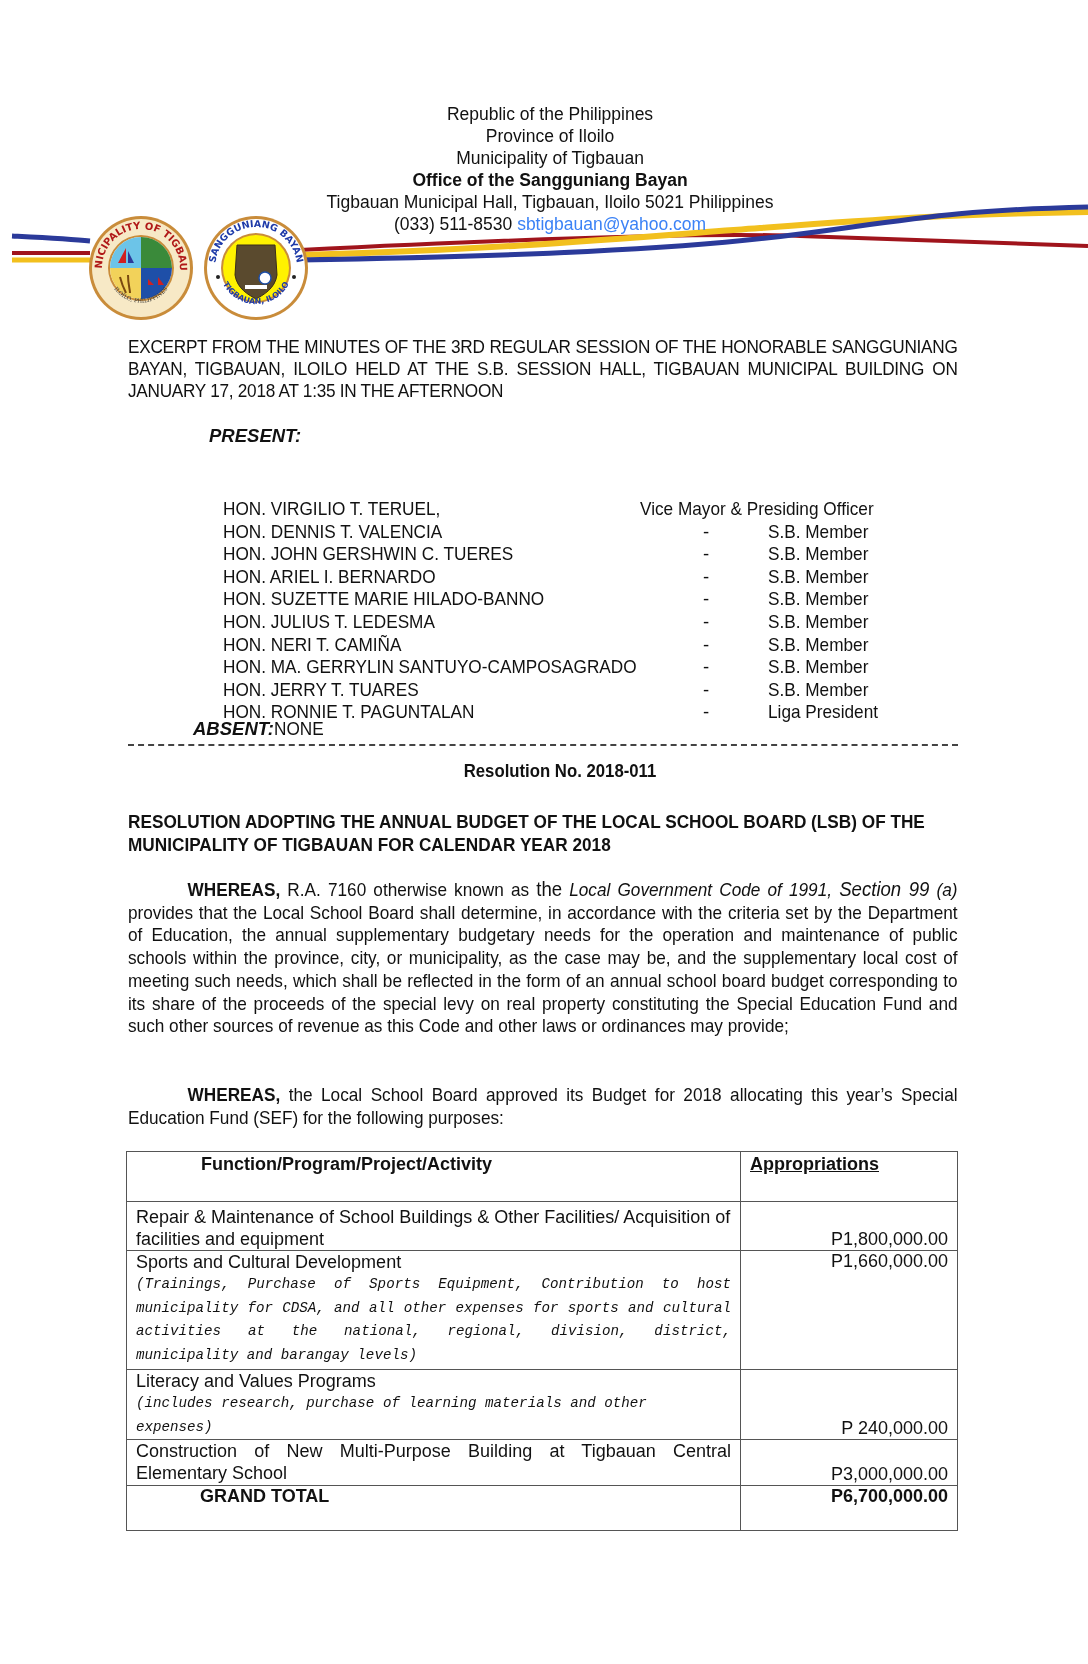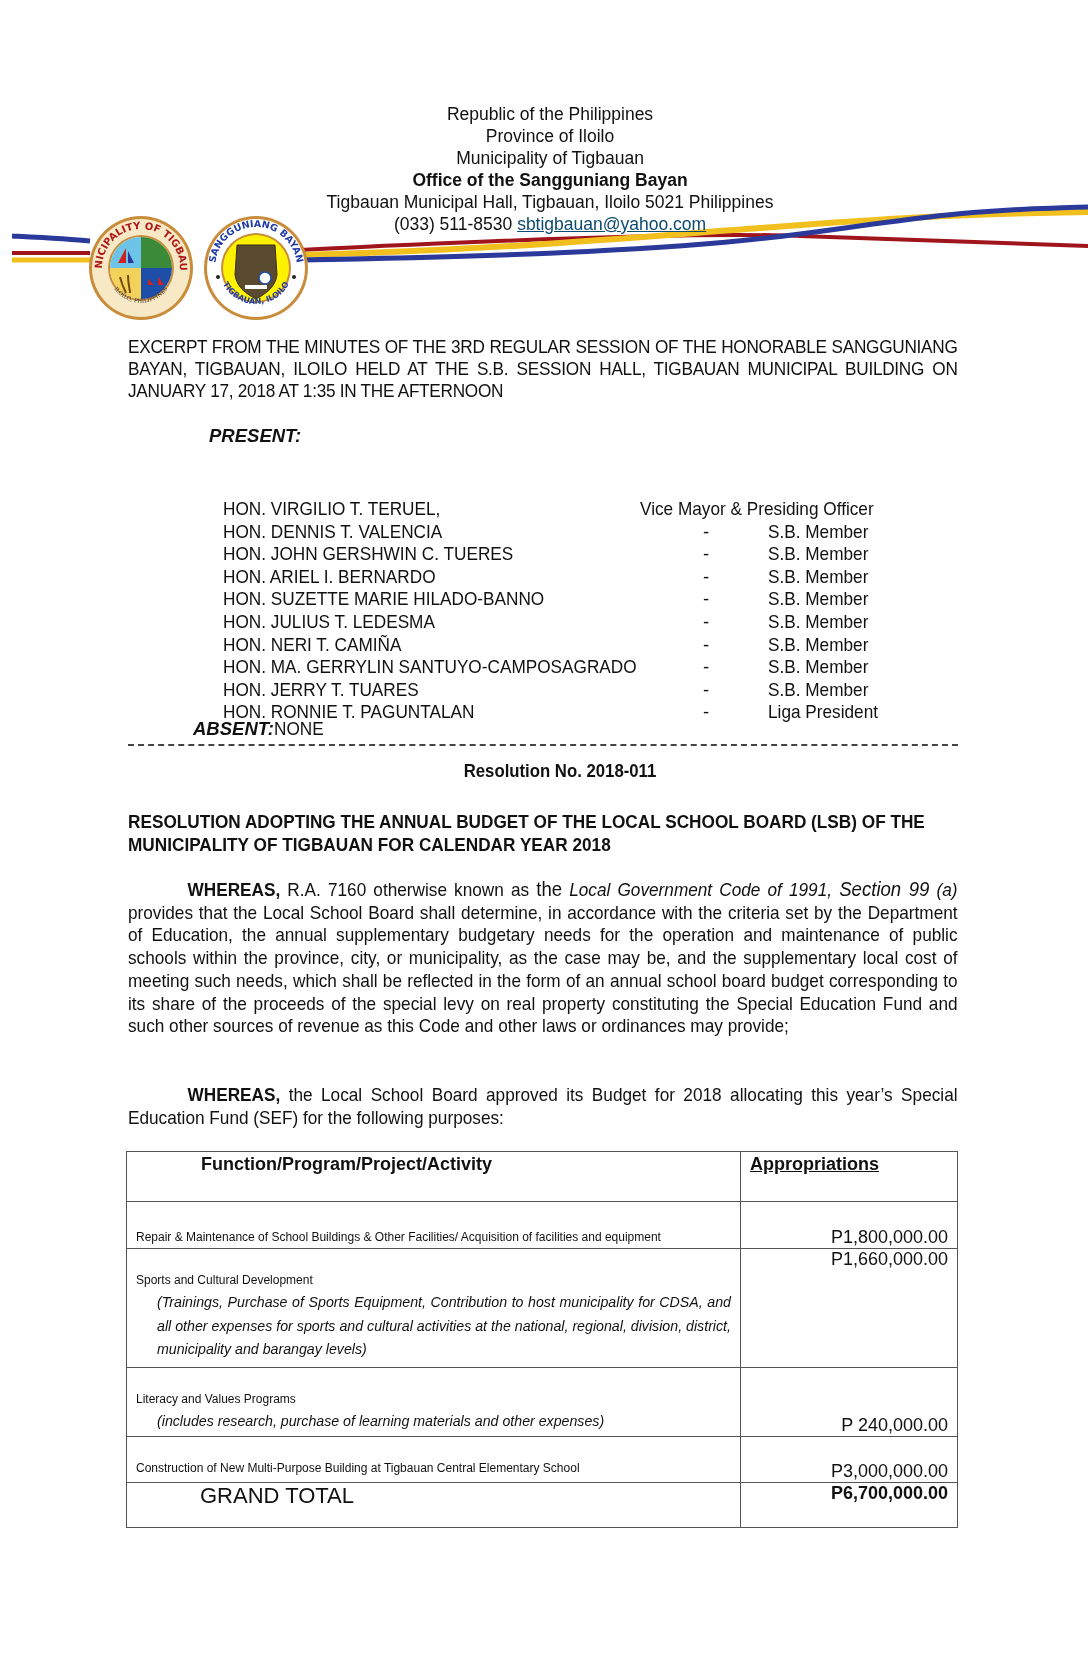--- a/index.html
+++ b/index.html
@@ -3,21 +3,21 @@
 <meta charset="utf-8">
 <style>
   html, body { margin: 0; padding: 0; background: #ffffff; }
   body { width: 1088px; height: 1664px; position: relative; overflow: hidden;
          font-family: "Liberation Sans", sans-serif; color: #111; }
   .abs { position: absolute; }
 
   
   .lh { position: absolute; left: 0; width: 1100px; text-align: center; font-size: 17.5px; line-height: 22px; }
   .lh-bold { font-weight: bold; }
-  .lh a { color: #0c4a6e; text-decoration: underline; }
+  .lh a { color: #3b82f6; }
   .ribbons { position: absolute; left: 0; top: 180px; width: 1088px; height: 150px; }
 
   .seal { position: absolute; border-radius: 50%; }
 
   
   .excerpt { left: 128px; top: 336px; width: 830px; font-size: 18.5px; line-height: 22px; text-align: justify;
              font-family: "Liberation Sans", sans-serif; letter-spacing: -0.3px; transform: scaleX(0.93); transform-origin: left top; width: 892px;}
   .label-bold-italic { font-weight: bold; font-style: italic; }
   .present-label { left: 209px; top: 425px; font-size: 18.5px; }
 
@@ -44,30 +44,30 @@
   .para i { font-style: italic; }
   .big { font-size: 20px; }
 
   
   .budget { position: absolute; left: 126px; top: 1151px; width: 832px; border-collapse: collapse; }
   .budget td, .budget th { border: 1.5px solid #555; vertical-align: top; padding: 0 9px; }
   .budget th { font-weight: bold; font-size: 18px; height: 47px; padding-top: 2px; }
   .col1 { width: 530px; }
   .th-left { text-align: left; padding-left: 74px !important; }
   .th-right { text-align: left; padding-right: 38px !important; text-decoration: underline; }
-  .cell-main { font-size: 12px; line-height: 22px; margin-top: 20px; }
-  .cell-sub { font-family: Liberation Sans, sans-serif; font-style: italic; font-size: 14.2px; line-height: 23.5px; text-align: justify; margin-left: 21px; }
+  .cell-main { font-size: 18px; line-height: 22px; }
+  .cell-sub { font-family: Liberation Mono, monospace; font-style: italic; font-size: 14.2px; line-height: 23.5px; text-align: justify; }
   .amt { text-align: right; font-size: 18px; }
   .r1 td { height: 43px; }
   .r2 td { height: 118px; }
   .r3 td { height: 68px; }
   .r4 td { height: 45px; }
   .r5 td { height: 44px; }
   .amt-bottom { vertical-align: bottom !important; padding-bottom: 0 !important; line-height: 22px; }
-  .total-label { font-weight: normal; font-size: 22px; padding-left: 73px !important; }
+  .total-label { font-weight: bold; font-size: 18px; padding-left: 73px !important; }
   .total-amt { font-weight: bold; font-size: 18px; text-align: right; }
 </style>
 </head>
 <body>
 
 <svg class="ribbons" viewBox="0 0 1088 150" preserveAspectRatio="none">
   <path d="M12 56 C 50 58, 70 59, 90 61" stroke="#2b3a9a" stroke-width="5" fill="none"></path>
   <path d="M12 73 L 90 73" stroke="#a0141c" stroke-width="4" fill="none"></path>
   <path d="M12 80 L 90 80" stroke="#f2c01e" stroke-width="5" fill="none"></path>
   <path d="M300 70 C 500 60, 700 52, 800 56 S 1000 63, 1088 66" stroke="#a0141c" stroke-width="4" fill="none"></path>

